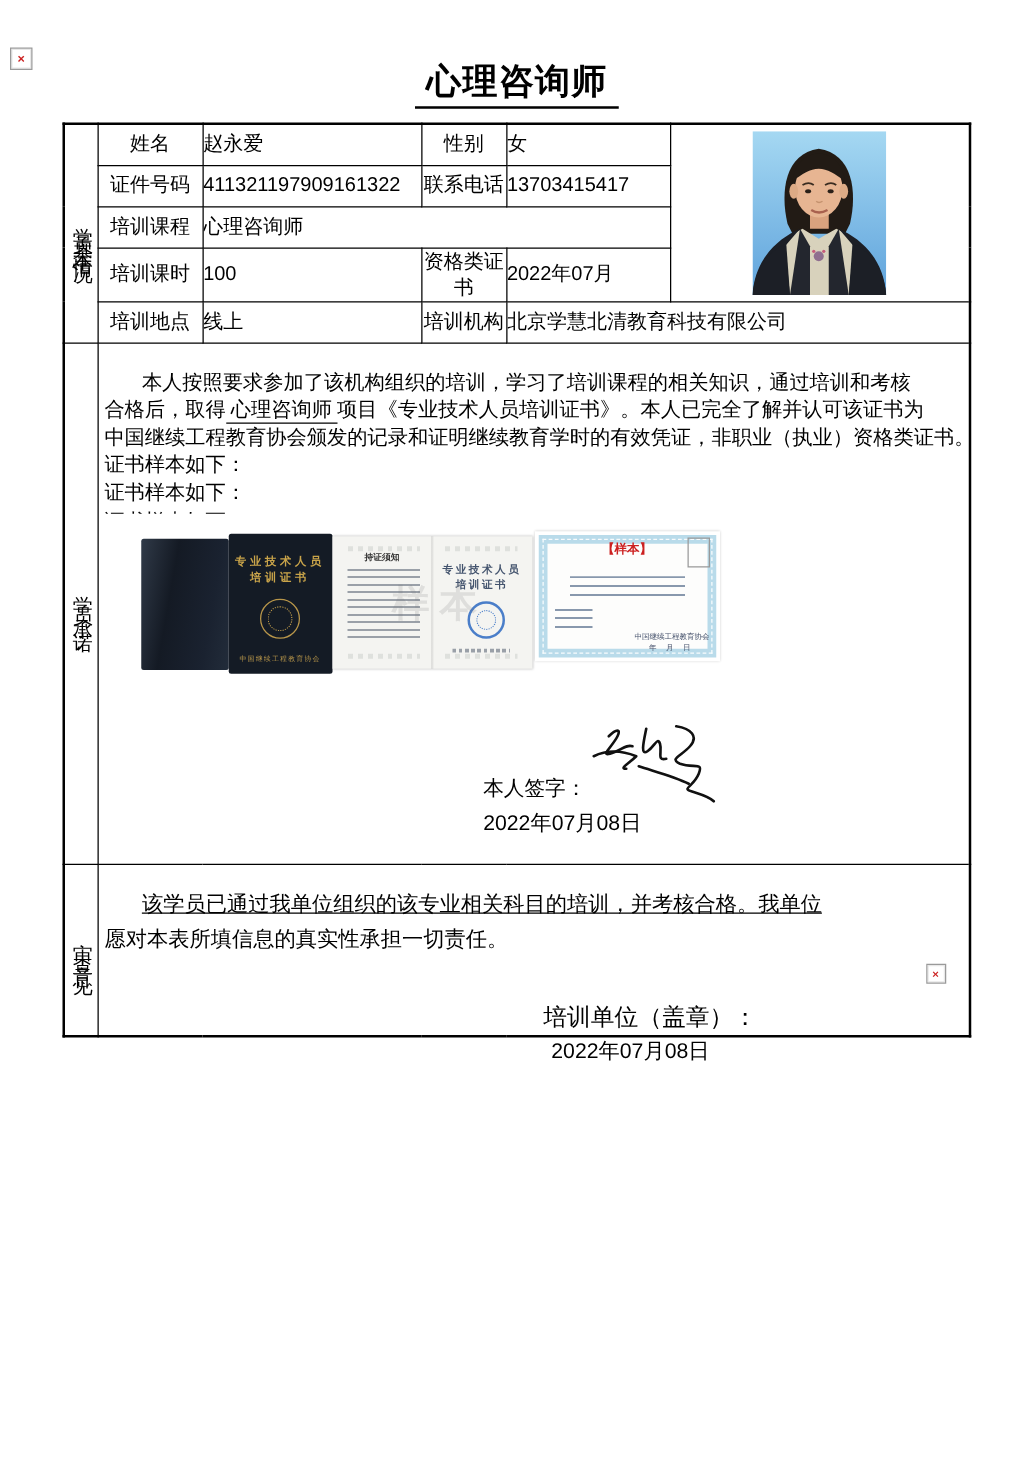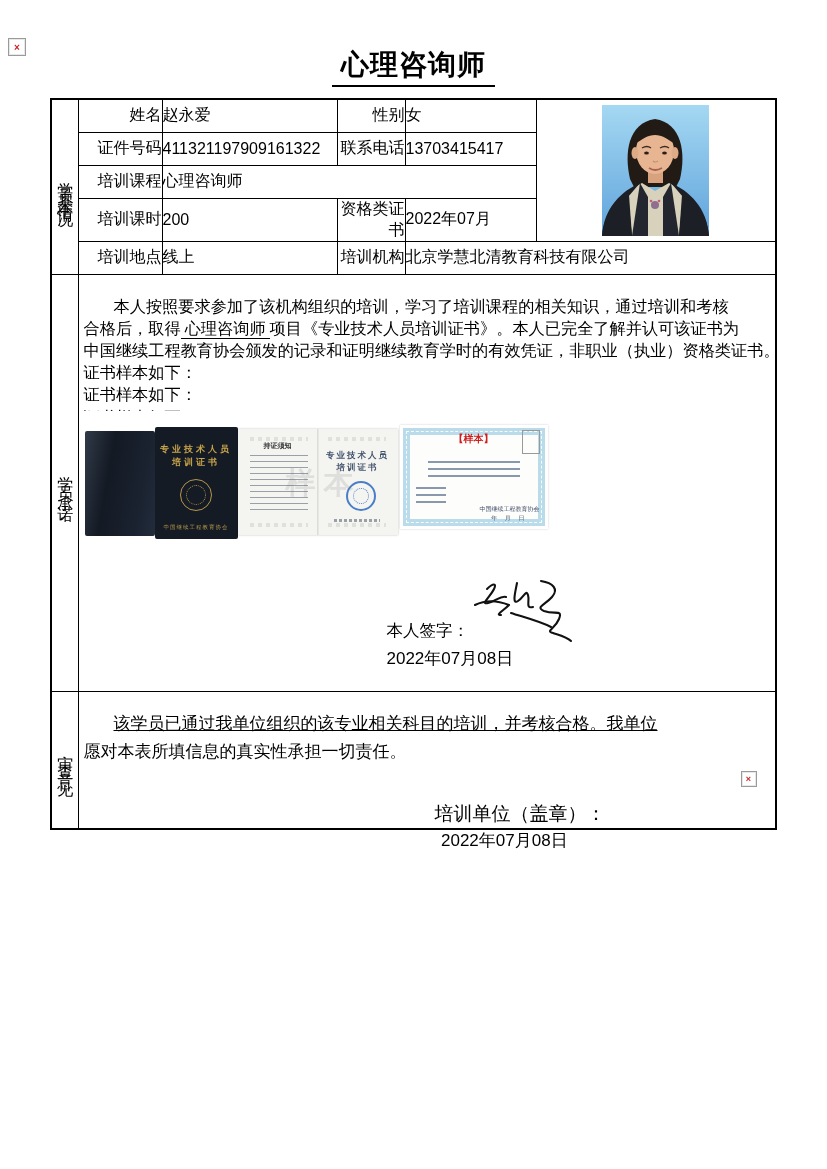--- a/index.html
+++ b/index.html
@@ -14,39 +14,39 @@
 
   
   .title{position:absolute;left:0;top:46px;width:100%;display:flex;justify-content:center;align-items:baseline;gap:9px;}
   .title .course{font-size:28px;font-weight:bold;border-bottom:2px solid #000;padding:0 9px 1px 9px;letter-spacing:1px;}
   .title .suffix{font-size:24px;font-weight:bold;letter-spacing:1px;}
 
   
   table.main{position:absolute;left:50px;top:98px;border-collapse:collapse;table-layout:fixed;width:725px;
     border:2px solid #000;font-size:16px;}
   table.main td{border:1.5px solid #000;padding:0;overflow:hidden;}
-  td.lab{text-align:right;}
+  td.lab{text-align:center;}
   td.val{padding-left:7px;margin-left:32px;}
   tr.r{height:33px;}
   td.vhead{vertical-align:middle;}
   .vwrap{display:flex;align-items:center;justify-content:center;height:100%;}
   .vtext{writing-mode:vertical-rl;text-orientation:upright;font-size:16px;}
   .ls6{letter-spacing:6px;} .ls10{letter-spacing:10px;} .ls9{letter-spacing:9px;}
   td.photo-cell{text-align:center;vertical-align:middle;}
   td.bigcell{position:relative;vertical-align:top;}
 
   
   .para{position:absolute;left:5px;top:20px;font-size:16.2px;line-height:22.2px;white-space:nowrap;}
   .para .ind{padding-left:30px;}
   .uline{border-bottom:1px solid #000;padding:0 4px 1px 4px;}
   .clipline{height:5px;overflow:hidden;}
 
   
   .certs{position:absolute;left:0;top:150px;width:694px;height:120px;}
-  .cert{position:absolute;}
+  .cert{position:absolute;margin-left:28px;}
   .cert1{left:6px;top:6px;width:70px;height:105px;
     background:linear-gradient(100deg,#303a48 0%,#141a24 35%,#1a2230 75%,#222c3a 100%);border-radius:2px;}
   .cert2{left:76px;top:2px;width:83px;height:112px;background:#141b25;border-radius:2px;
     display:flex;flex-direction:column;align-items:center;}
   .cert2 .gtitle{margin-top:16px;color:#c9a44a;font-size:9px;font-weight:bold;letter-spacing:3px;text-align:center;line-height:13px;}
   .cert2 .seal{margin-top:10px;width:30px;height:30px;border:1.5px solid #b8964a;border-radius:50%;
     display:flex;align-items:center;justify-content:center;}
   .cert2 .seal .inner{width:18px;height:18px;border:1px dotted #b8964a;border-radius:50%;}
   .cert2 .gissuer{margin-top:auto;margin-bottom:8px;color:#b8964a;font-size:5.5px;letter-spacing:1px;}
   .cert3{left:159px;top:4px;width:160px;height:106px;background:#f4f4f1;box-shadow:0 0 2px rgba(0,0,0,.25);}
@@ -160,21 +160,21 @@
       <td class="val">411321197909161322</td>
       <td class="lab">联系电话</td>
       <td class="val">13703415417</td>
     </tr>
     <tr class="r">
       <td class="lab">培训课程</td>
       <td class="val" colspan="3">心理咨询师</td>
     </tr>
     <tr class="r">
       <td class="lab">培训课时</td>
-      <td class="val">200</td>
+      <td class="val">100</td>
       <td class="lab">资格类证书</td>
       <td class="val">2022年07月</td>
     </tr>
     <tr class="r">
       <td class="lab">培训地点</td>
       <td class="val">线上</td>
       <td class="lab">培训机构</td>
       <td class="val" colspan="2">北京学慧北清教育科技有限公司</td>
     </tr>
 

